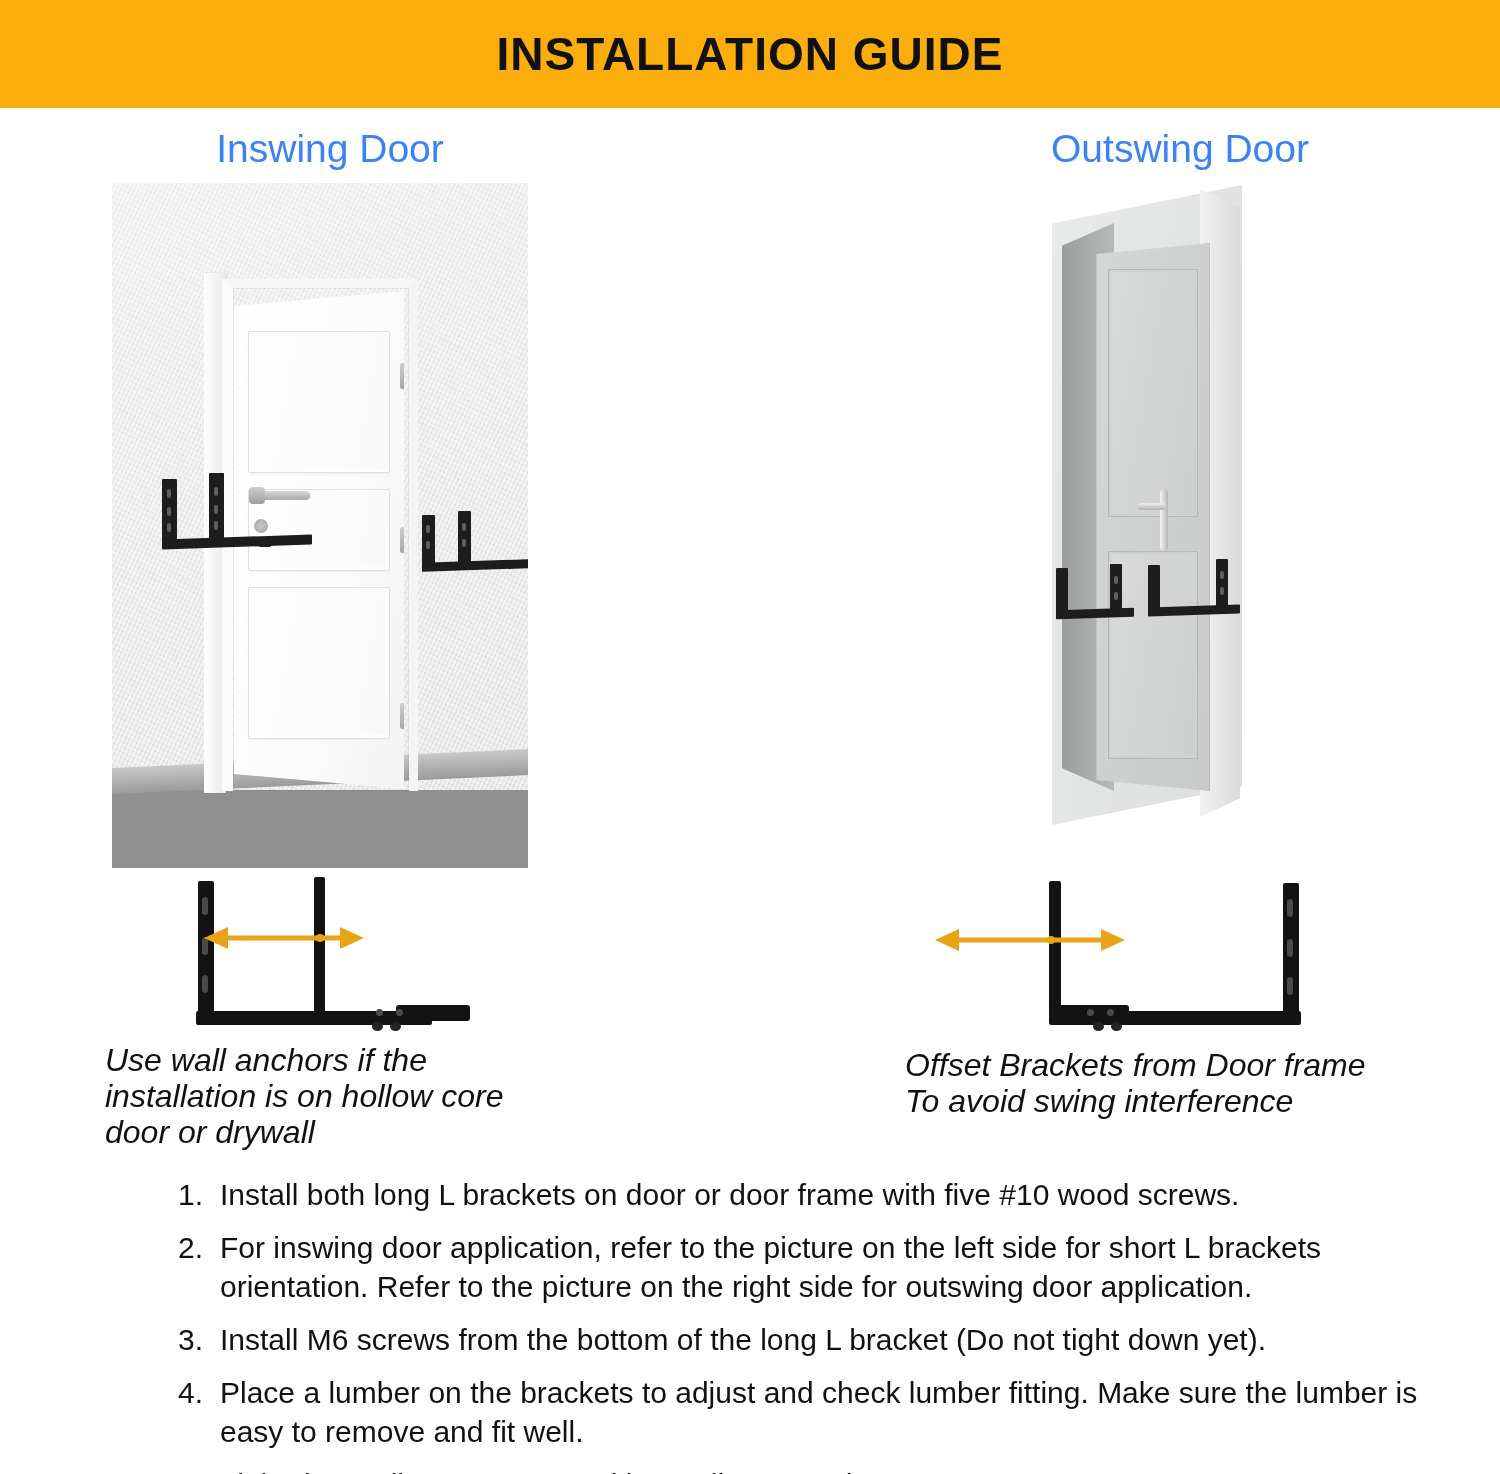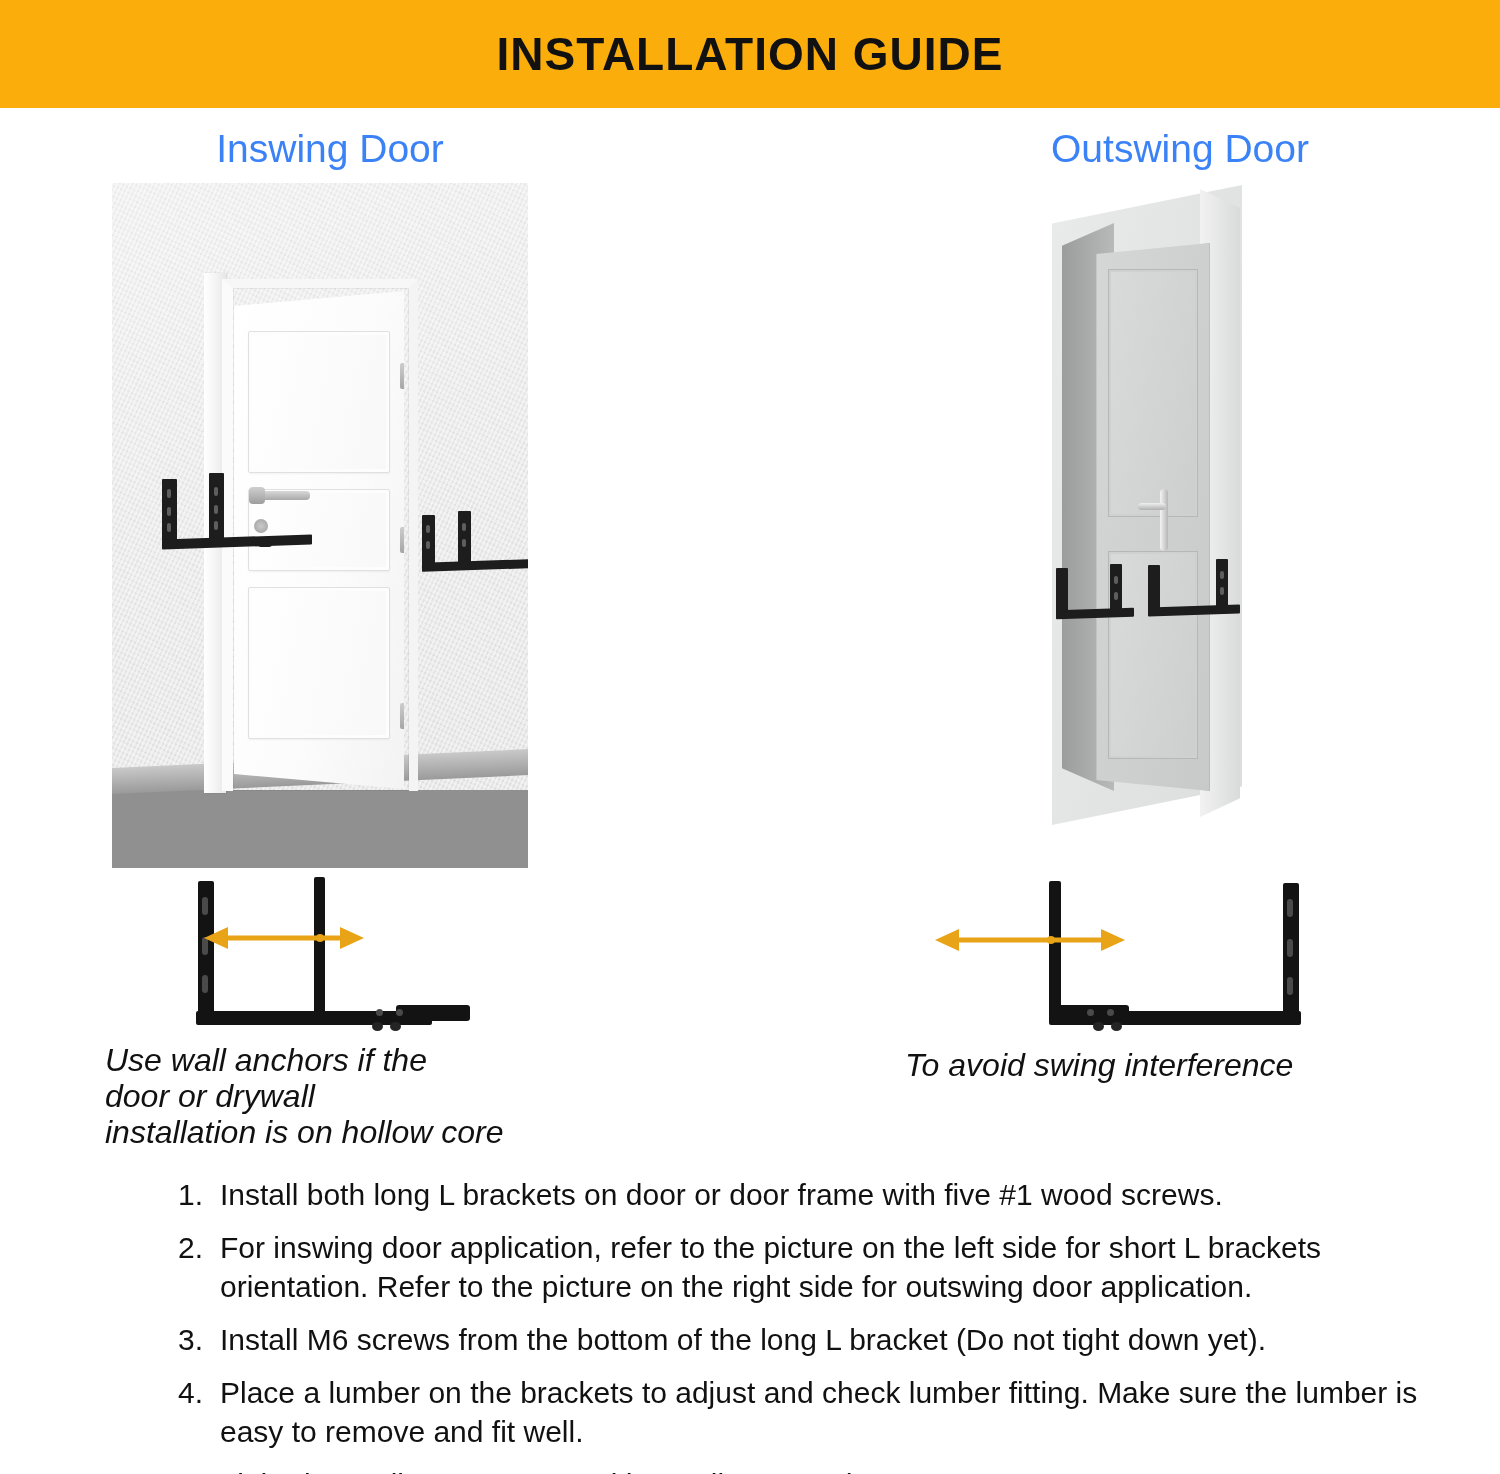--- a/index.html
+++ b/index.html
@@ -308,31 +308,32 @@
   <svg class="arrow-svg" style="left:-10px;top:50px;" width="190" height="30" viewBox="0 0 190 30">
     <line x1="18" y1="15" x2="172" y2="15" stroke="#E8A317" stroke-width="5"></line>
     <polygon points="0,15 24,4 24,26" fill="#E8A317"></polygon>
     <polygon points="190,15 166,4 166,26" fill="#E8A317"></polygon>
     <circle cx="116" cy="15" r="4" fill="#E8A317"></circle>
   </svg>
 </div>
 
 <div class="caption" id="caption-left">
   <div>Use wall anchors if the</div>
+  <div>installation is on hollow core</div>
   <div>door or drywall</div>
-  <div>installation is on hollow core</div>
 </div>
 <div class="caption" id="caption-right">
+  <div>Offset Brackets from Door frame</div>
   <div>To avoid swing interference</div>
 </div>
 
 <div class="steps">
   <div class="step">
     <div class="step-num">1.</div>
-    <div class="step-text">Install both long L brackets on door or door frame with five #1 wood screws.</div>
+    <div class="step-text">Install both long L brackets on door or door frame with five #10 wood screws.</div>
   </div>
   <div class="step">
     <div class="step-num">2.</div>
     <div class="step-text">For inswing door application, refer to the picture on the left side for short L brackets orientation. Refer to the picture on the right side for outswing door application.</div>
   </div>
   <div class="step">
     <div class="step-num">3.</div>
     <div class="step-text">Install M6 screws from the bottom of the long L bracket (Do not tight down yet).</div>
   </div>
   <div class="step">

